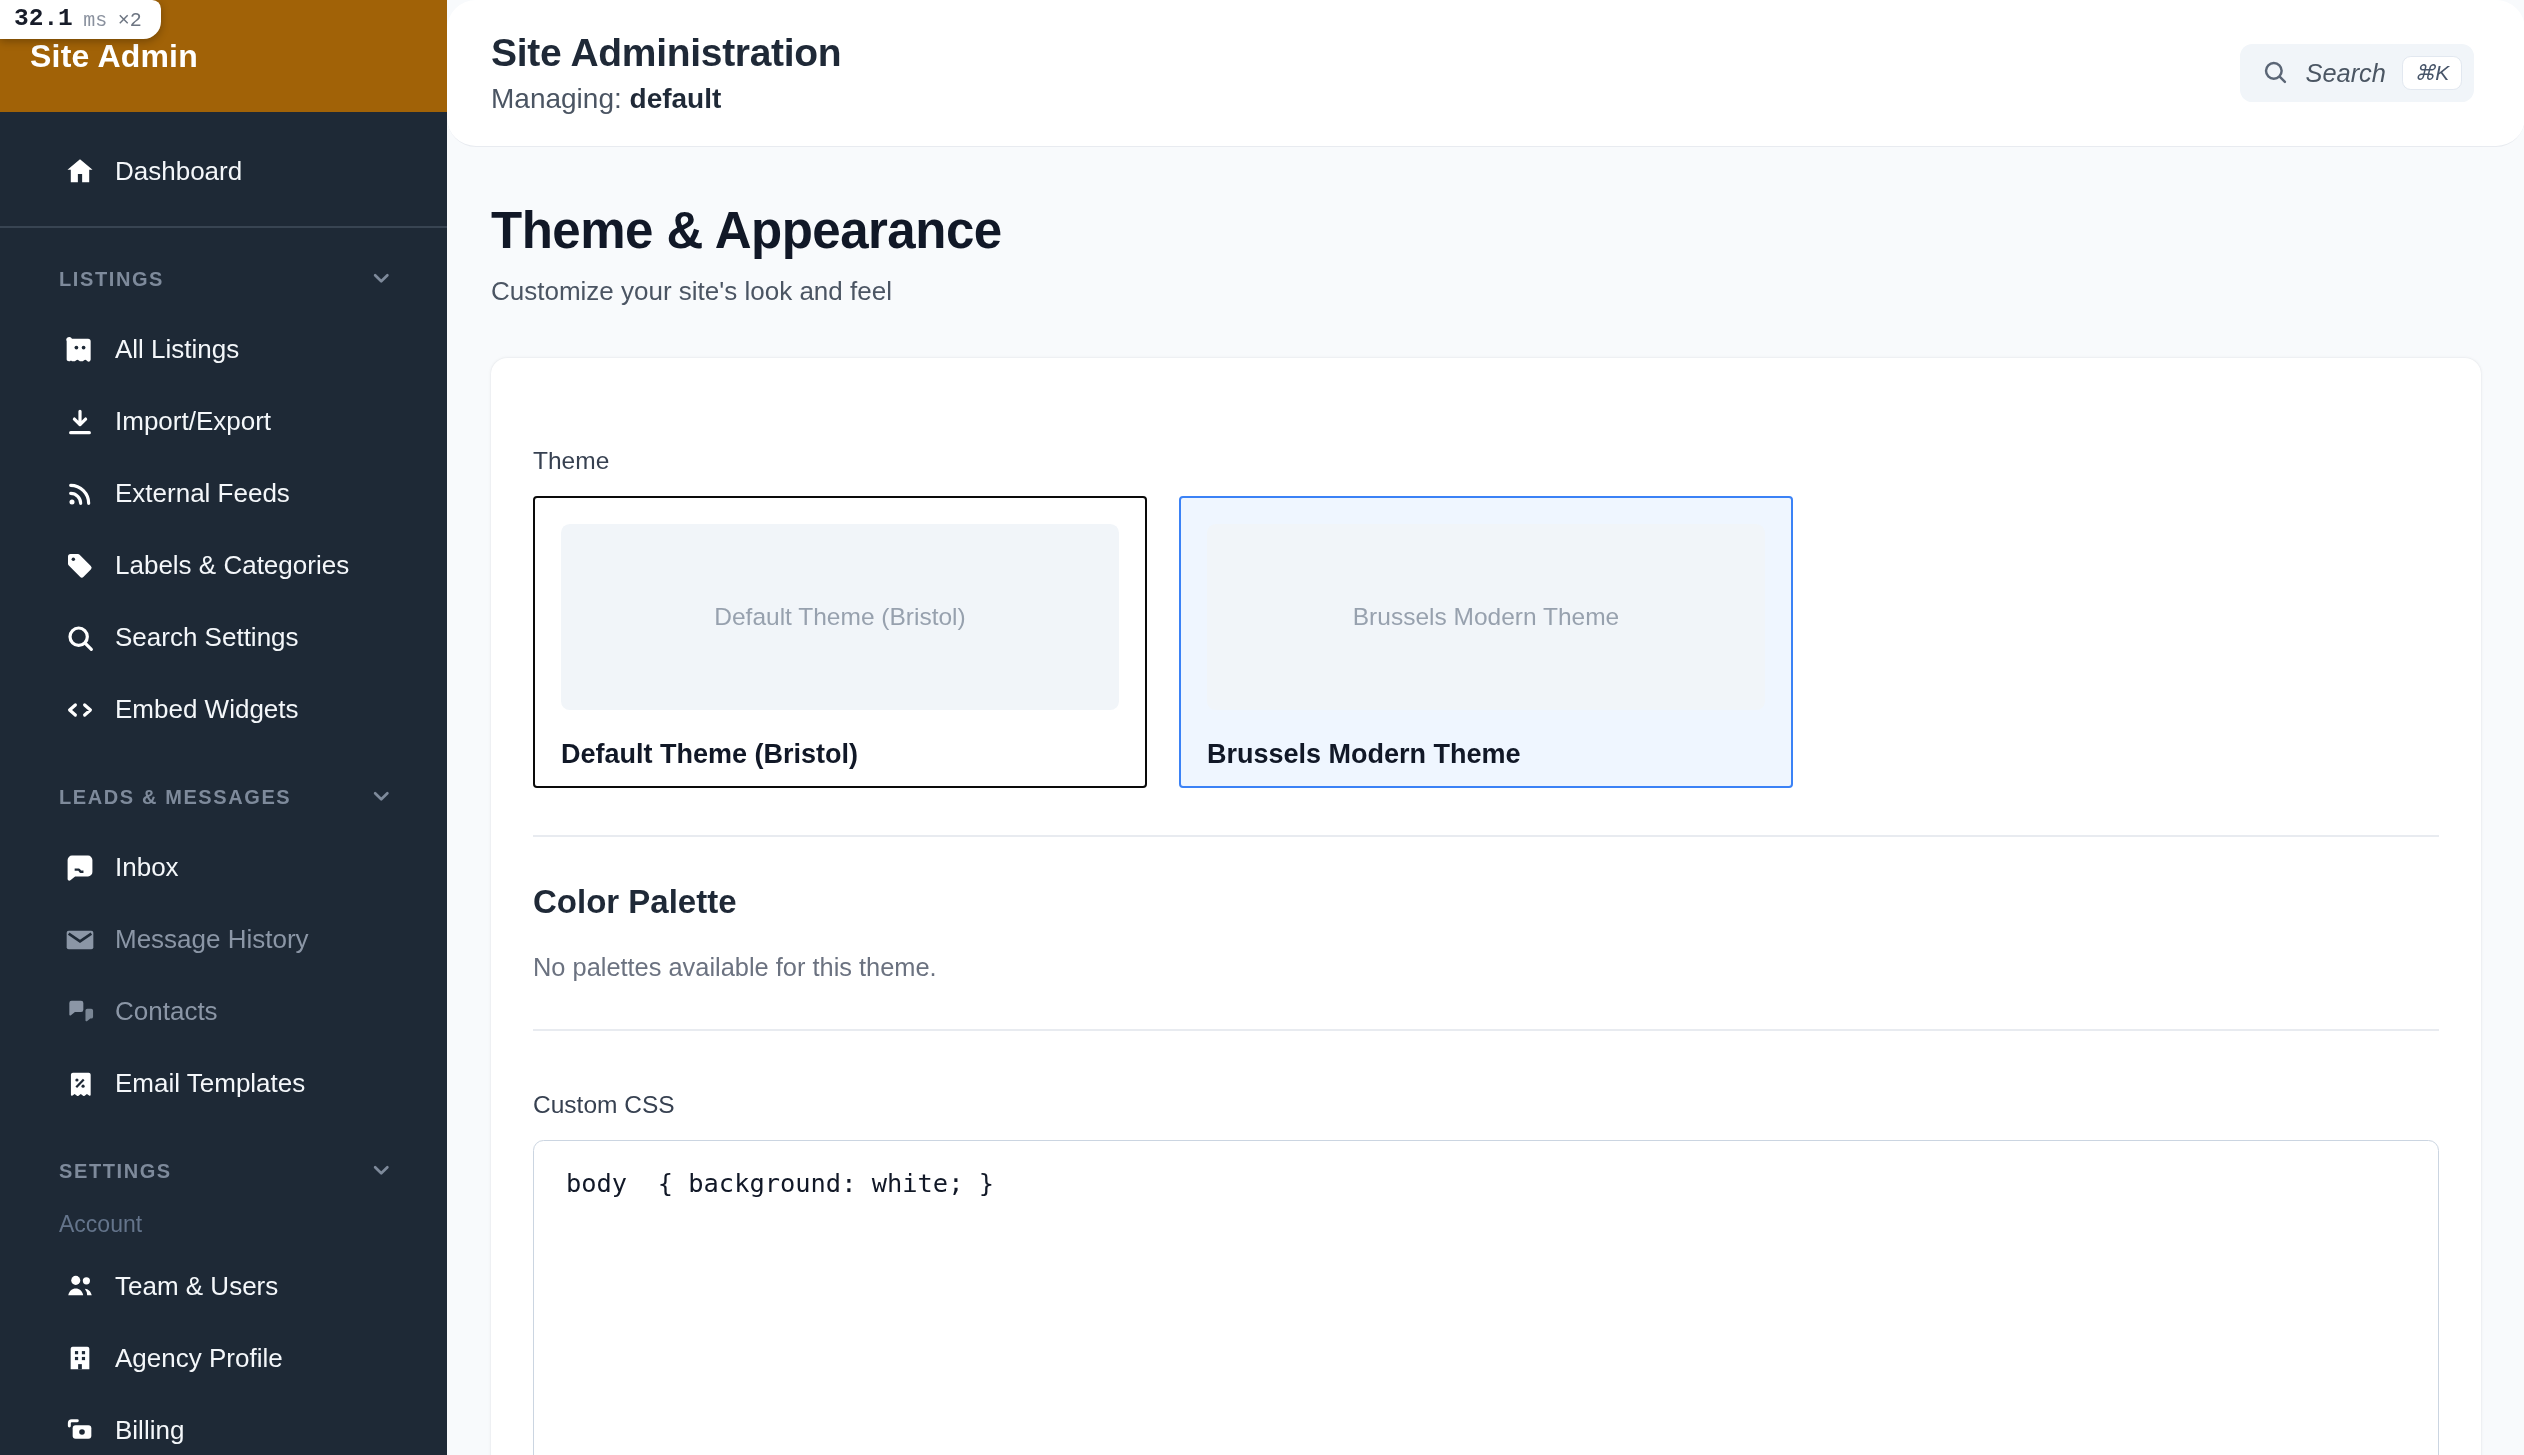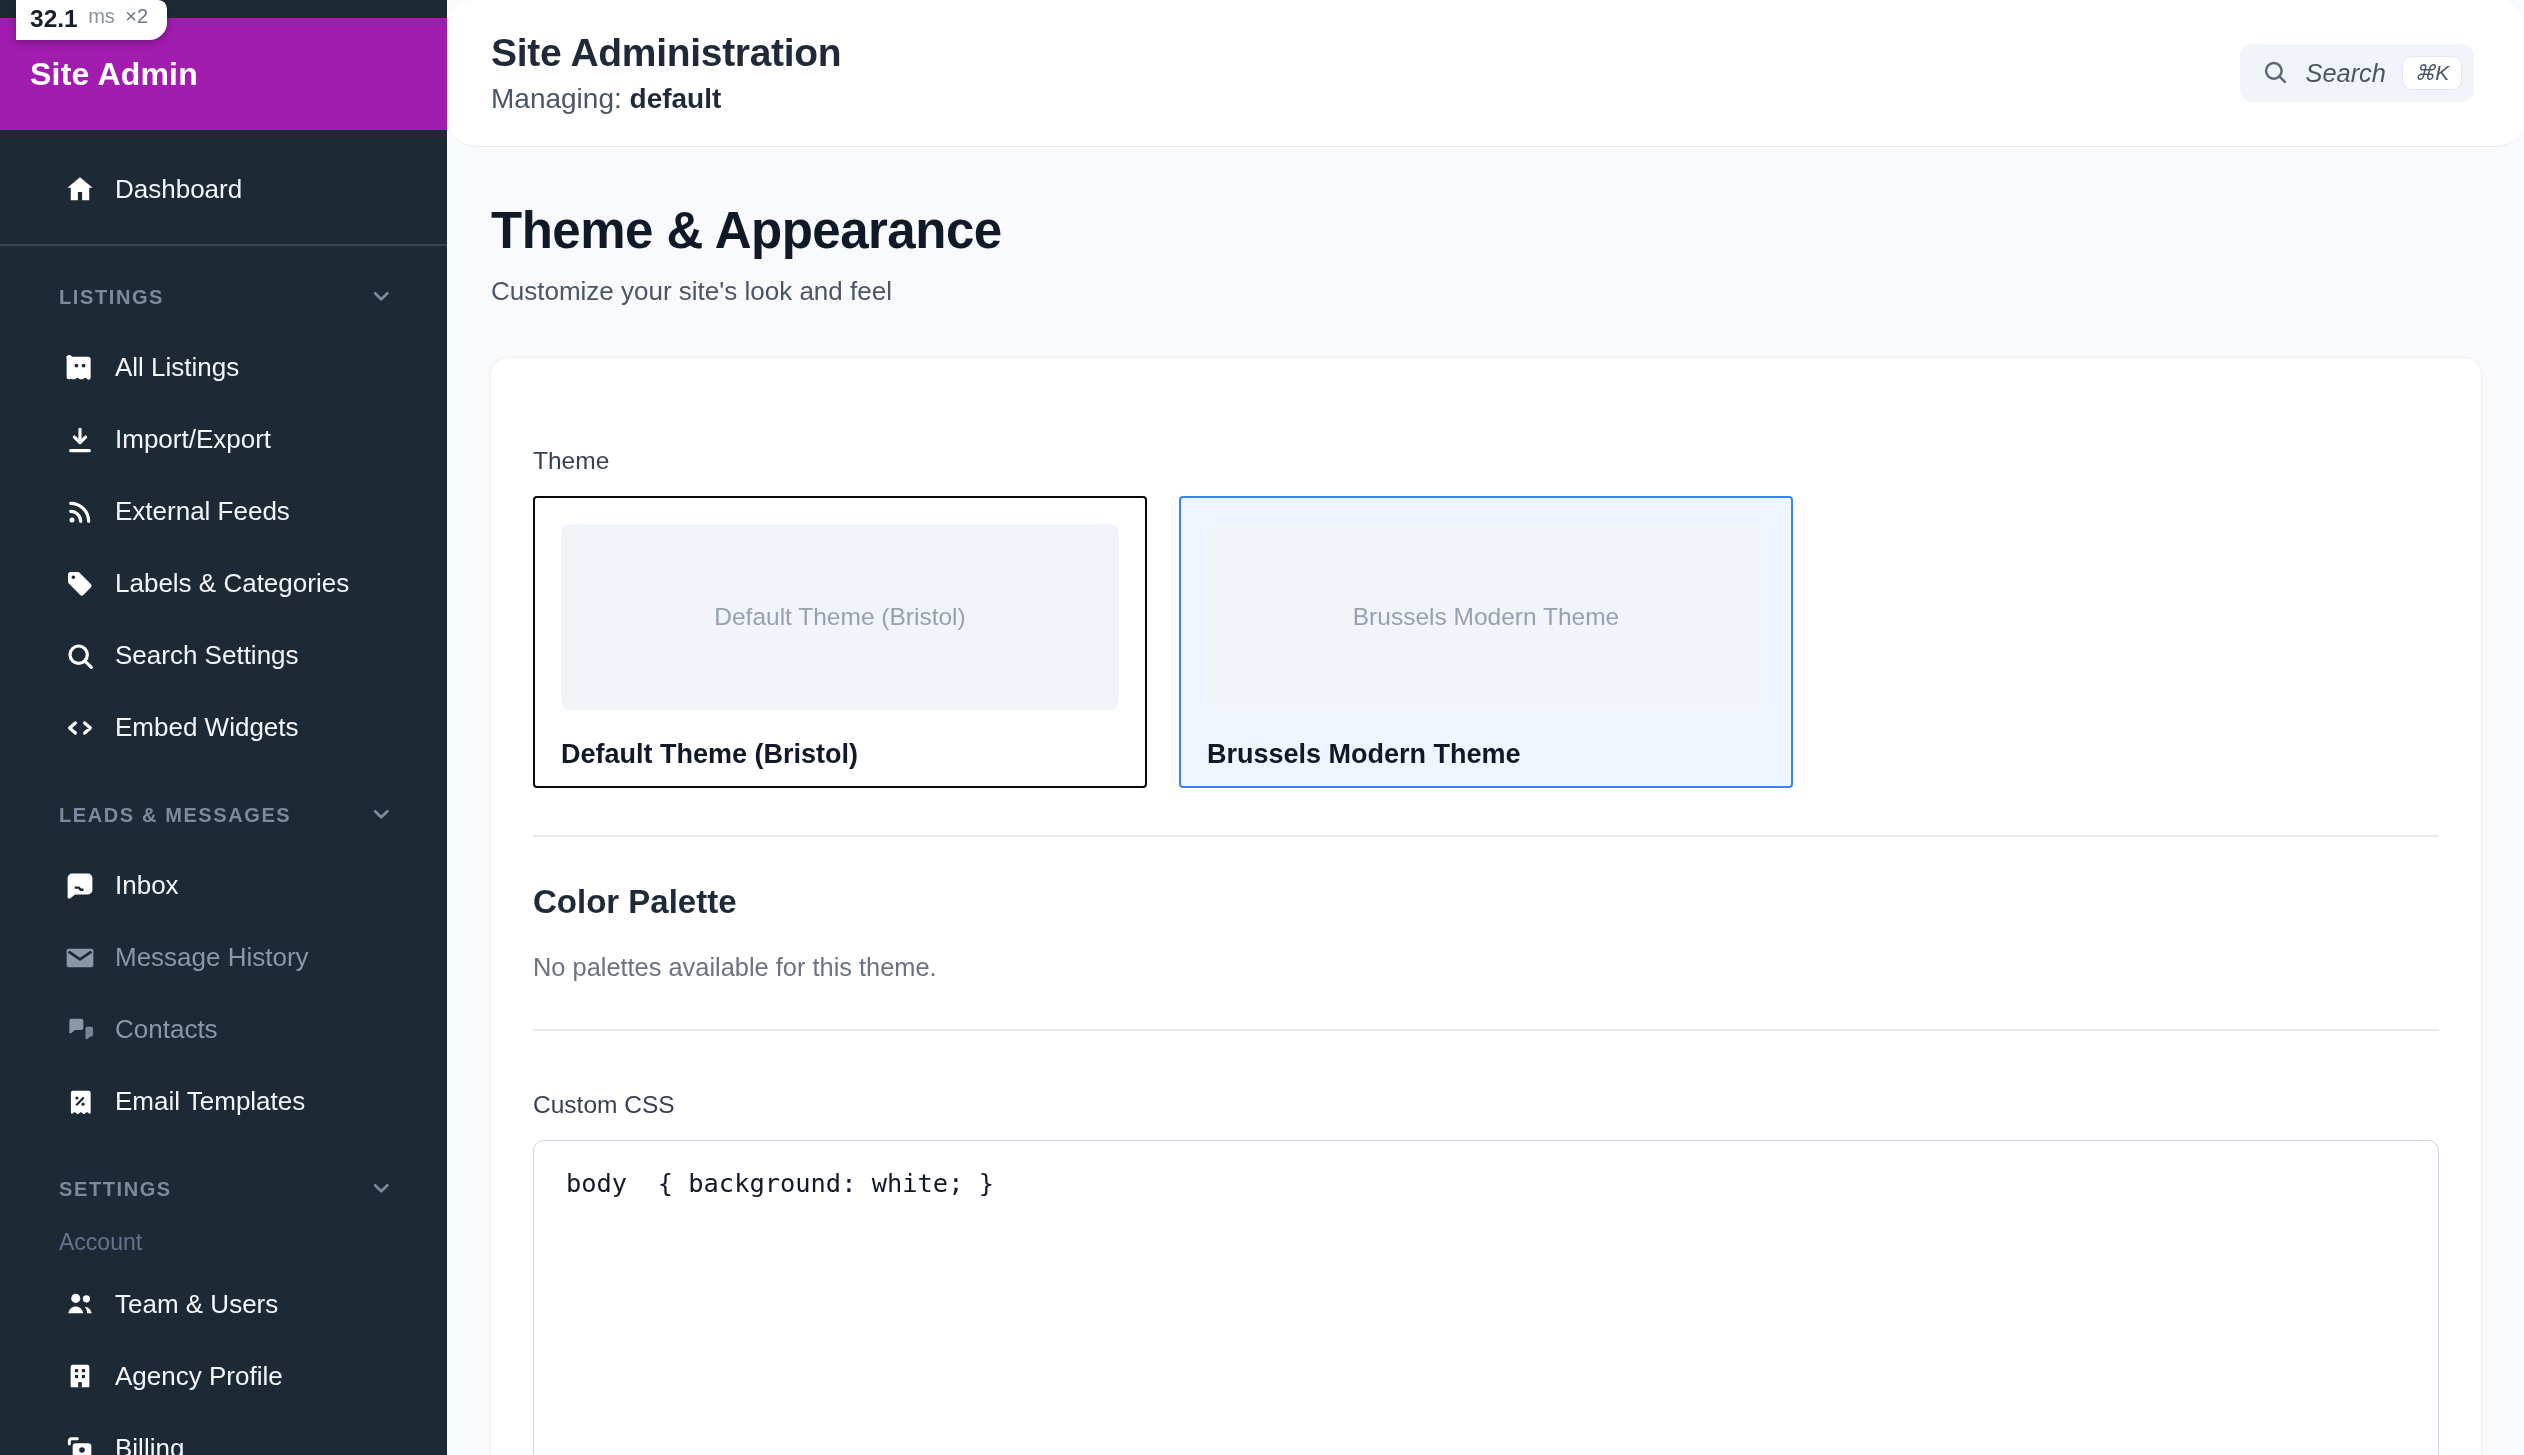--- a/index.html
+++ b/index.html
@@ -6,39 +6,39 @@
   html,body { margin:0; padding:0; }
   body {
     width:2525px; height:1455px; overflow:hidden;
     font-family:"Liberation Sans", sans-serif;
     background:#f8fafc; display:flex;
     -webkit-font-smoothing:antialiased;
   }
 
   
   .perf-badge {
-    position:absolute; top:0; left:16px; z-index:50;
+    position:absolute; top:0; left:0; z-index:50;
     background:#ffffff; border-radius:0 8.8px 17.5px 0;
     padding:5.3px 19px 7px 14px;
-    display:flex; align-items:flex-start; gap:10.5px;
+    display:flex; align-items:flex-end; gap:10.5px;
     box-shadow:0 2.6px 8.8px rgba(0,0,0,.28);
-    font-family:Liberation Sans, sans-serif;
+    font-family:Liberation Mono, monospace;
   }
   .perf-badge .val { font-size:24.5px; font-weight:700; color:#181d2a; }
   .perf-badge .unit { font-size:20px; color:#8a919e; }
   .perf-badge .mult { font-size:20px; color:#6d7582; }
 
   
   .sidebar {
     width:447px; min-width:447px; height:1455px;
     background:#1e2936; color:#f3f6fa; overflow:hidden; position:relative;
   }
   .side-head {
-    height:112px; background:#a21caf;
-    display:flex; align-items:center; padding-left:30px;margin-top:18px;
+    height:112px; background:#a16207;
+    display:flex; align-items:center; padding-left:30px;
   }
   .side-title { font-size:32px; font-weight:700; color:#ffffff; letter-spacing:0.2px; }
   .side-scroll { padding-top:23px; }
   .nav-item {
     display:flex; align-items:center; gap:19px;
     height:72px; padding:0 35px 0 64px;
     font-size:26px; color:#f4f7fa; cursor:pointer; white-space:nowrap;
   }
   .nav-item .ic { width:32px; height:32px; flex:none; display:flex; align-items:center; justify-content:center; }
   .nav-item .ic svg { width:32px; height:32px; }

